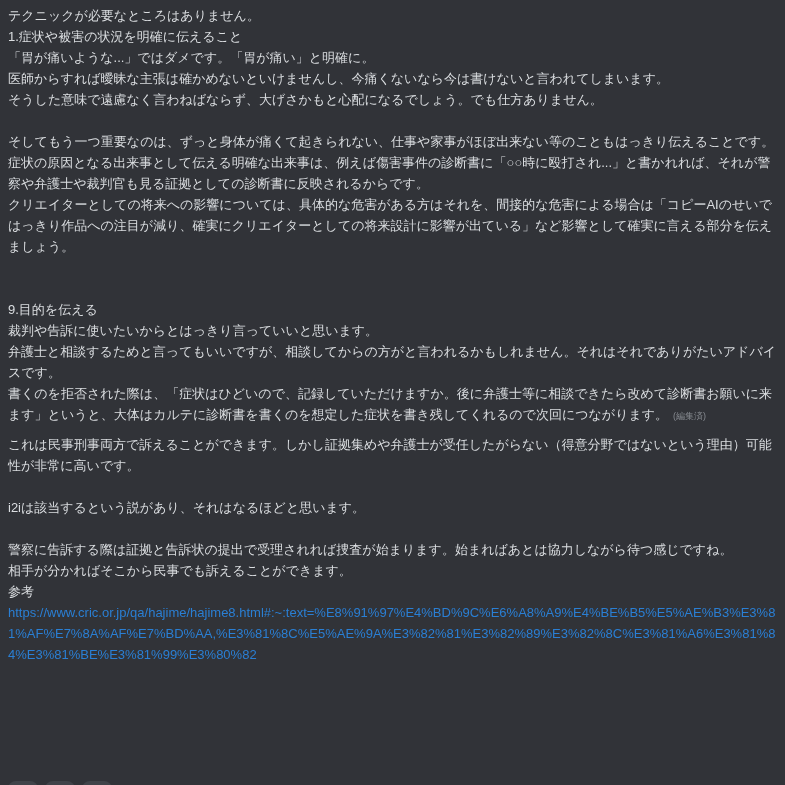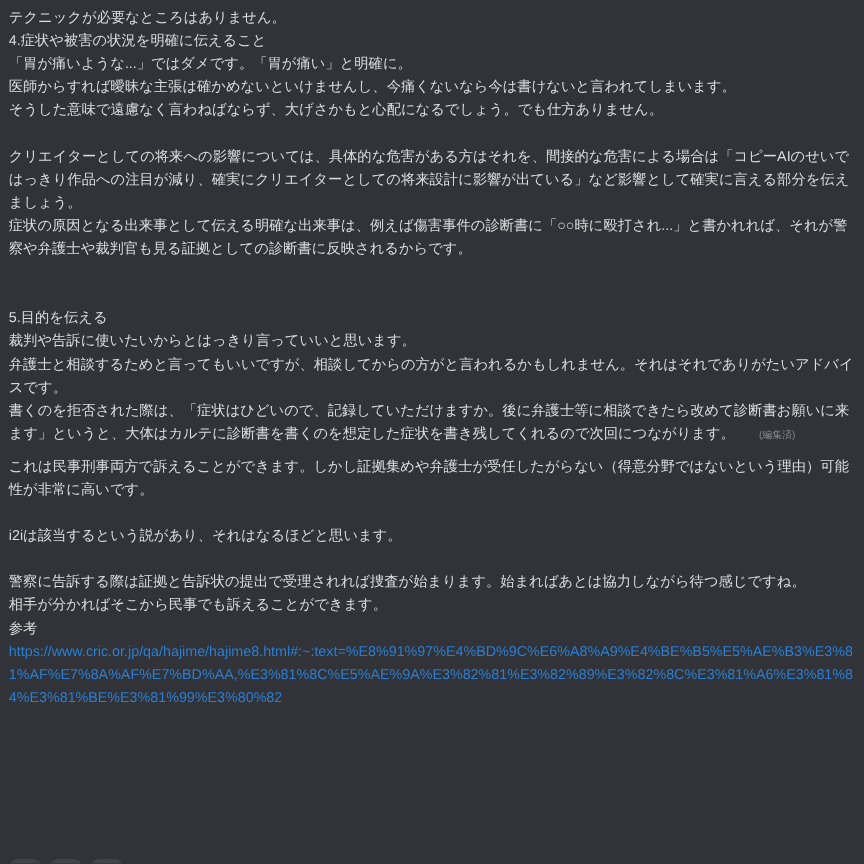--- a/index.html
+++ b/index.html
@@ -33,21 +33,21 @@
   a.link {
     display: block;
     color: #2a7fd4;
     text-decoration: none;
     word-break: break-all;
     cursor: pointer;
   }
   .edited {
     font-size: 9px;
     color: #878b91;
-    margin-left: 22px;
+    margin-left: 5px;
   }
   .reactions {
     position: absolute;
     left: 8px;
     top: 781px;
     display: flex;
     gap: 7px;
   }
   .pill {
     width: 30px;
@@ -56,30 +56,31 @@
     border-radius: 8px;
     cursor: pointer;
   }
 </style>
 </head>
 <body>
 
 <div class="chat">
   <div class="msg">
       <div class="line">テクニックが必要なところはありません。</div>
-      <div class="line">4.症状や被害の状況を明確に伝えること</div>
+      <div class="line">1.症状や被害の状況を明確に伝えること</div>
       <div class="line">「胃が痛いような...」ではダメです。「胃が痛い」と明確に。</div>
       <div class="line">医師からすれば曖昧な主張は確かめないといけませんし、今痛くないなら今は書けないと言われてしまいます。</div>
       <div class="line">そうした意味で遠慮なく言わねばならず、大げさかもと心配になるでしょう。でも仕方ありません。</div>
       <div class="line blank"></div>
+      <div class="line">そしてもう一つ重要なのは、ずっと身体が痛くて起きられない、仕事や家事がほぼ出来ない等のこともはっきり伝えることです。</div>
+      <div class="line">症状の原因となる出来事として伝える明確な出来事は、例えば傷害事件の診断書に「○○時に殴打され...」と書かれれば、それが警察や弁護士や裁判官も見る証拠としての診断書に反映されるからです。</div>
       <div class="line">クリエイターとしての将来への影響については、具体的な危害がある方はそれを、間接的な危害による場合は「コピーAIのせいではっきり作品への注目が減り、確実にクリエイターとしての将来設計に影響が出ている」など影響として確実に言える部分を伝えましょう。</div>
-      <div class="line">症状の原因となる出来事として伝える明確な出来事は、例えば傷害事件の診断書に「○○時に殴打され...」と書かれれば、それが警察や弁護士や裁判官も見る証拠としての診断書に反映されるからです。</div>
       <div class="line blank"></div>
       <div class="line blank"></div>
-      <div class="line">5.目的を伝える</div>
+      <div class="line">9.目的を伝える</div>
       <div class="line">裁判や告訴に使いたいからとはっきり言っていいと思います。</div>
       <div class="line">弁護士と相談するためと言ってもいいですが、相談してからの方がと言われるかもしれません。それはそれでありがたいアドバイスです。</div>
       <div class="line">書くのを拒否された際は、「症状はひどいので、記録していただけますか。後に弁護士等に相談できたら改めて診断書お願いに来ます」というと、大体はカルテに診断書を書くのを想定した症状を書き残してくれるので次回につながります。<span class="edited">(編集済)</span></div>
     </div>
   <div class="msg">
       <div class="line">これは民事刑事両方で訴えることができます。しかし証拠集めや弁護士が受任したがらない（得意分野ではないという理由）可能性が非常に高いです。</div>
       <div class="line blank"></div>
       <div class="line">i2iは該当するという説があり、それはなるほどと思います。</div>
       <div class="line blank"></div>
       <div class="line">警察に告訴する際は証拠と告訴状の提出で受理されれば捜査が始まります。始まればあとは協力しながら待つ感じですね。</div>

